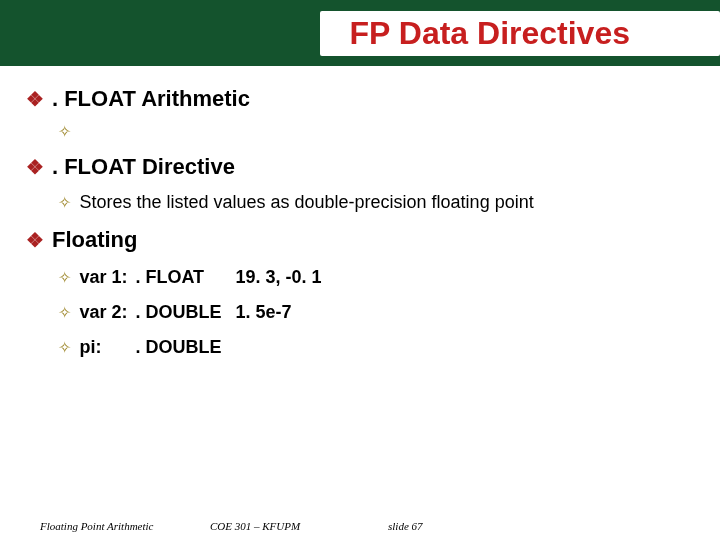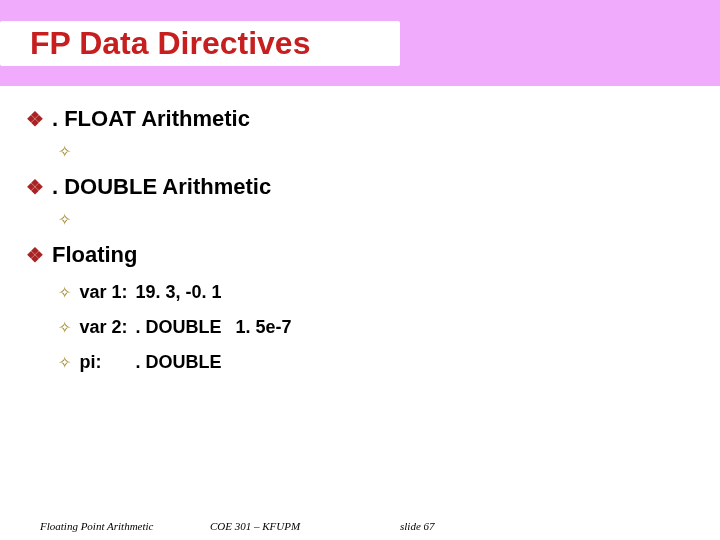--- a/index.html
+++ b/index.html
@@ -6,26 +6,26 @@
     margin: 0;
     padding: 0;
     width: 720px;
     height: 540px;
     background: #fff;
     font-family: Arial, sans-serif;
     position: relative;
     overflow: hidden;
   }
   .title-bar {
-    background: #f0abfc;
+    background: #14532d;
     width: 100%;
-    height: 86px;
+    height: 66px;
     display: flex;
     align-items: center;
-    justify-content: flex-start;
+    justify-content: flex-end;
   }
   .title {
     color: #c71f1f;
     background: #fff;
     font-family: "Comic Sans MS", "Comic Sans", cursive, sans-serif;
     font-size: 32px;
     font-weight: bold;
     padding: 4px 90px 4px 30px;
     border-radius: 2px;
   }
@@ -82,55 +82,57 @@
     bottom: 20px;
     left: 0;
     width: 100%;
     font-size: 11px;
     font-style: italic;
     font-family: "Times New Roman", serif;
     color: #000;
   }
   .footer .f1 { position:absolute; left: 40px; font-style: italic; }
   .footer .f2 { position:absolute; left: 210px; }
-  .footer .f3 { position:absolute; left: 400px; }
+  .footer .f3 { position:absolute; left: 388px; }
 </style>
 </head>
 <body>
 
 <div class="title-bar">
   <div class="title">FP Data Directives</div>
 </div>
 
 <div class="content">
 
   <div class="l1">
     <span class="bullet">❖</span>
     <span>. FLOAT Arithmetic</span>
   </div>
   <div class="l2">
     <span class="bullet">✧</span>
   </div>
 
   <div class="l1">
     <span class="bullet">❖</span>
-    <span>. DOUBLE Arithmetic</span>
+    <span>. FLOAT Directive</span>
   </div>
   <div class="l2">
     <span class="bullet">✧</span>
+    <span>Stores the listed values as double-precision floating point</span>
   </div>
 
   <div class="l1">
     <span class="bullet">❖</span>
     <span>Floating</span>
   </div>
 
   <div class="ex-row">
     <span class="bullet">✧</span>
     <span class="col-name">var 1:</span>
+    <span class="col-dir">. FLOAT</span>
     <span>19. 3, -0. 1</span>
   </div>
 
   <div class="ex-row">
     <span class="bullet">✧</span>
     <span class="col-name">var 2:</span>
     <span class="col-dir">. DOUBLE</span>
     <span>1. 5e-7</span>
   </div>
 

